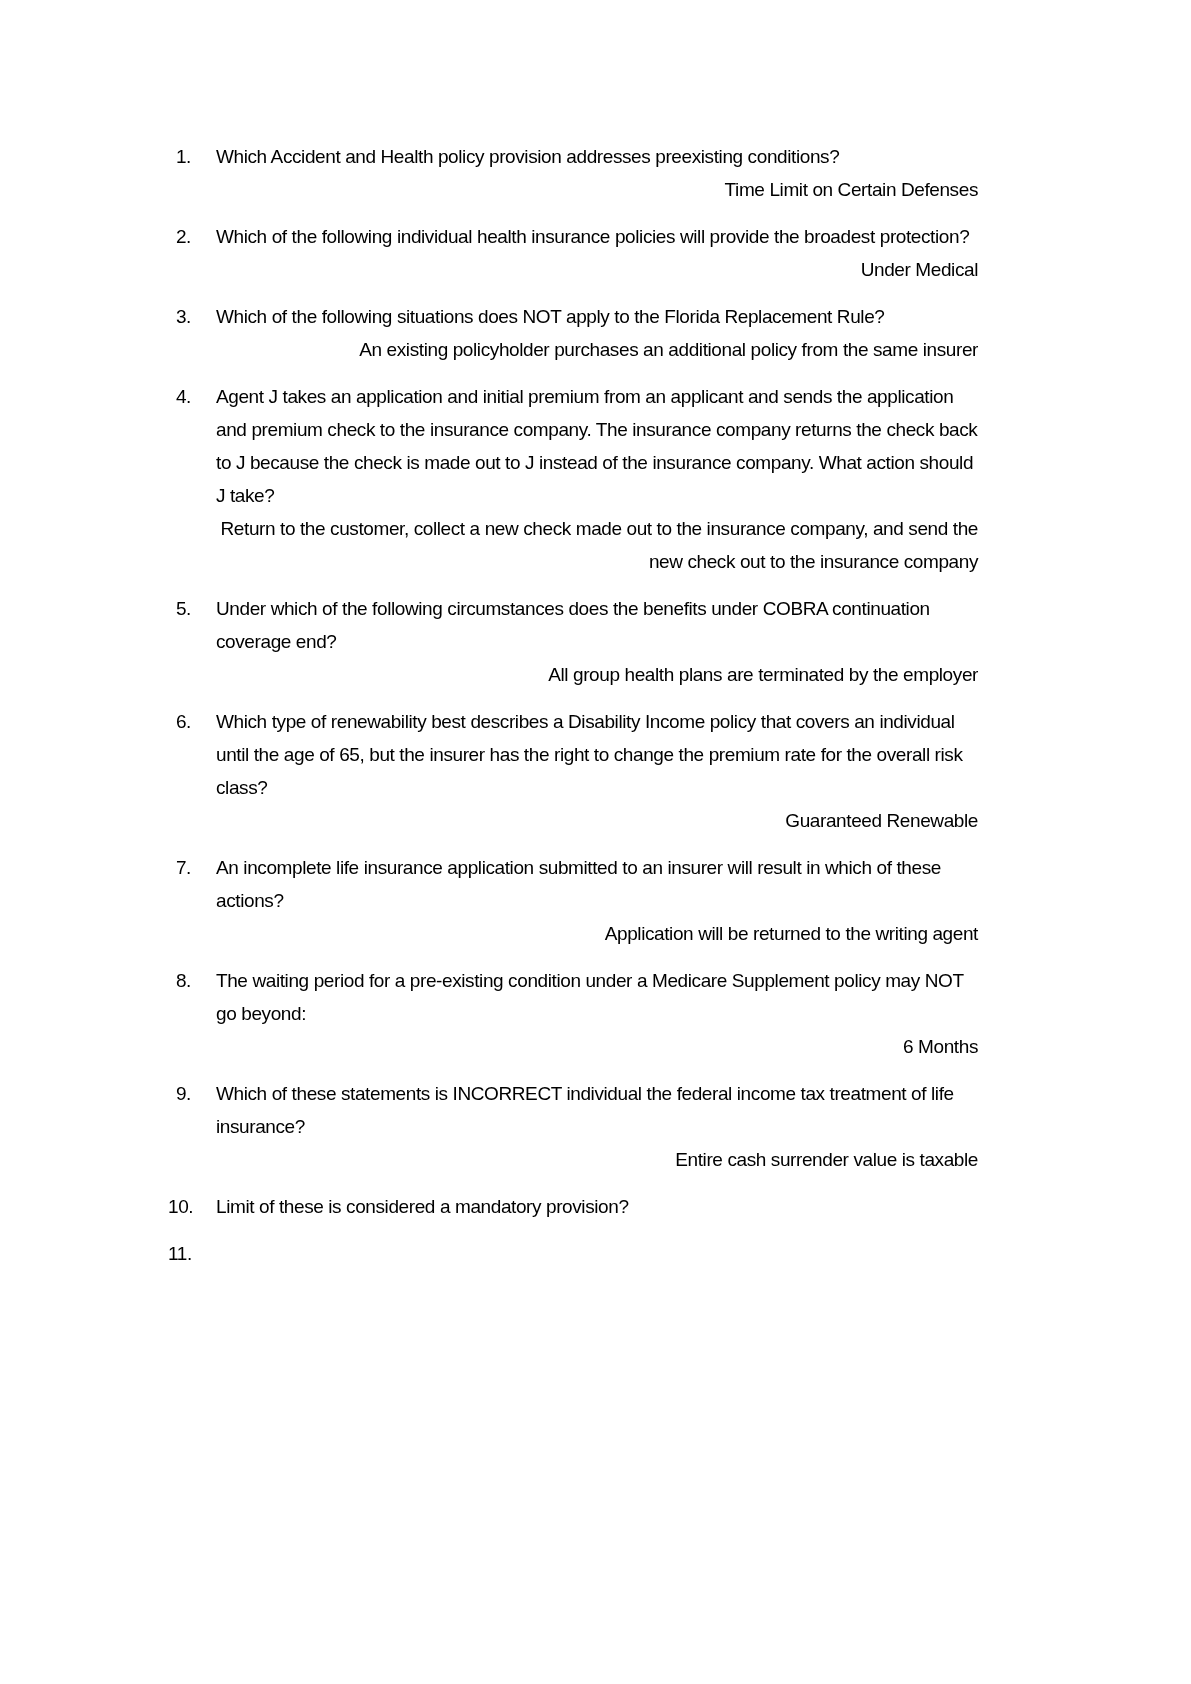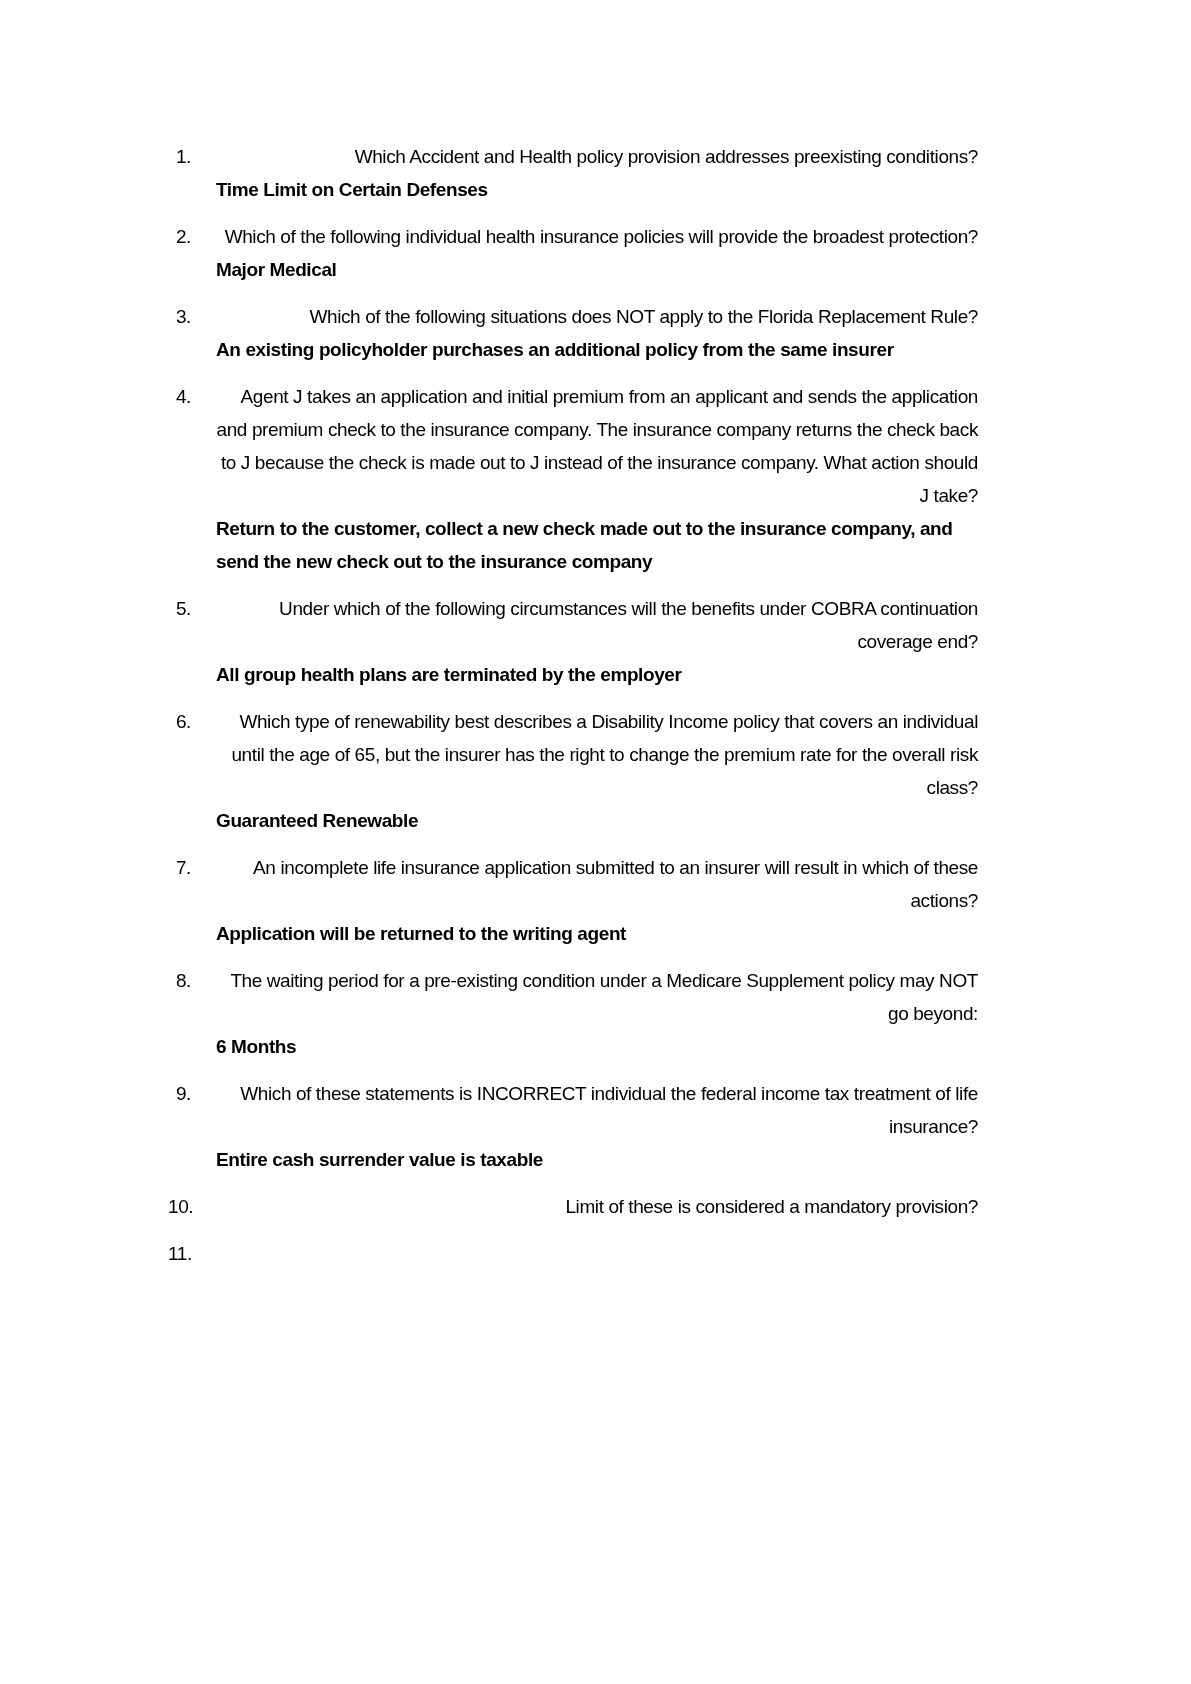--- a/index.html
+++ b/index.html
@@ -33,44 +33,44 @@
     line-height: 33px;
     letter-spacing: -0.4px;
   }
   .qa-num {
     text-align: right;
     padding-right: 25px;
     white-space: nowrap;
   }
   .qa-question {
     font-weight: 400;
-    text-align: right;
   }
   .qa-answer {
-    font-weight: 700;
+    font-weight: 400;
+    text-align: right;
   }
 </style>
 </head>
 <body>
 
 <div class="page">
   <ol class="qa-list">
   <li class="qa-item">
     <span class="qa-num">1.</span>
     <div class="qa-content">
       <div class="qa-question">Which Accident and Health policy provision addresses preexisting conditions?</div>
       <div class="qa-answer">Time Limit on Certain Defenses</div>
     </div>
   </li>
 
   <li class="qa-item">
     <span class="qa-num">2.</span>
     <div class="qa-content">
       <div class="qa-question">Which of the following individual health insurance policies will provide the broadest protection?</div>
-      <div class="qa-answer">Major Medical</div>
+      <div class="qa-answer">Under Medical</div>
     </div>
   </li>
 
   <li class="qa-item">
     <span class="qa-num">3.</span>
     <div class="qa-content">
       <div class="qa-question">Which of the following situations does NOT apply to the Florida Replacement Rule?</div>
       <div class="qa-answer">An existing policyholder purchases an additional policy from the same insurer</div>
     </div>
   </li>
@@ -79,21 +79,21 @@
     <span class="qa-num">4.</span>
     <div class="qa-content">
       <div class="qa-question">Agent J takes an application and initial premium from an applicant and sends the application and premium check to the insurance company. The insurance company returns the check back to J because the check is made out to J instead of the insurance company. What action should J take?</div>
       <div class="qa-answer">Return to the customer, collect a new check made out to the insurance company, and send the new check out to the insurance company</div>
     </div>
   </li>
 
   <li class="qa-item">
     <span class="qa-num">5.</span>
     <div class="qa-content">
-      <div class="qa-question">Under which of the following circumstances will the benefits under COBRA continuation coverage end?</div>
+      <div class="qa-question">Under which of the following circumstances does the benefits under COBRA continuation coverage end?</div>
       <div class="qa-answer">All group health plans are terminated by the employer</div>
     </div>
   </li>
 
   <li class="qa-item">
     <span class="qa-num">6.</span>
     <div class="qa-content">
       <div class="qa-question">Which type of renewability best describes a Disability Income policy that covers an individual until the age of 65, but the insurer has the right to change the premium rate for the overall risk class?</div>
       <div class="qa-answer">Guaranteed Renewable</div>
     </div>

